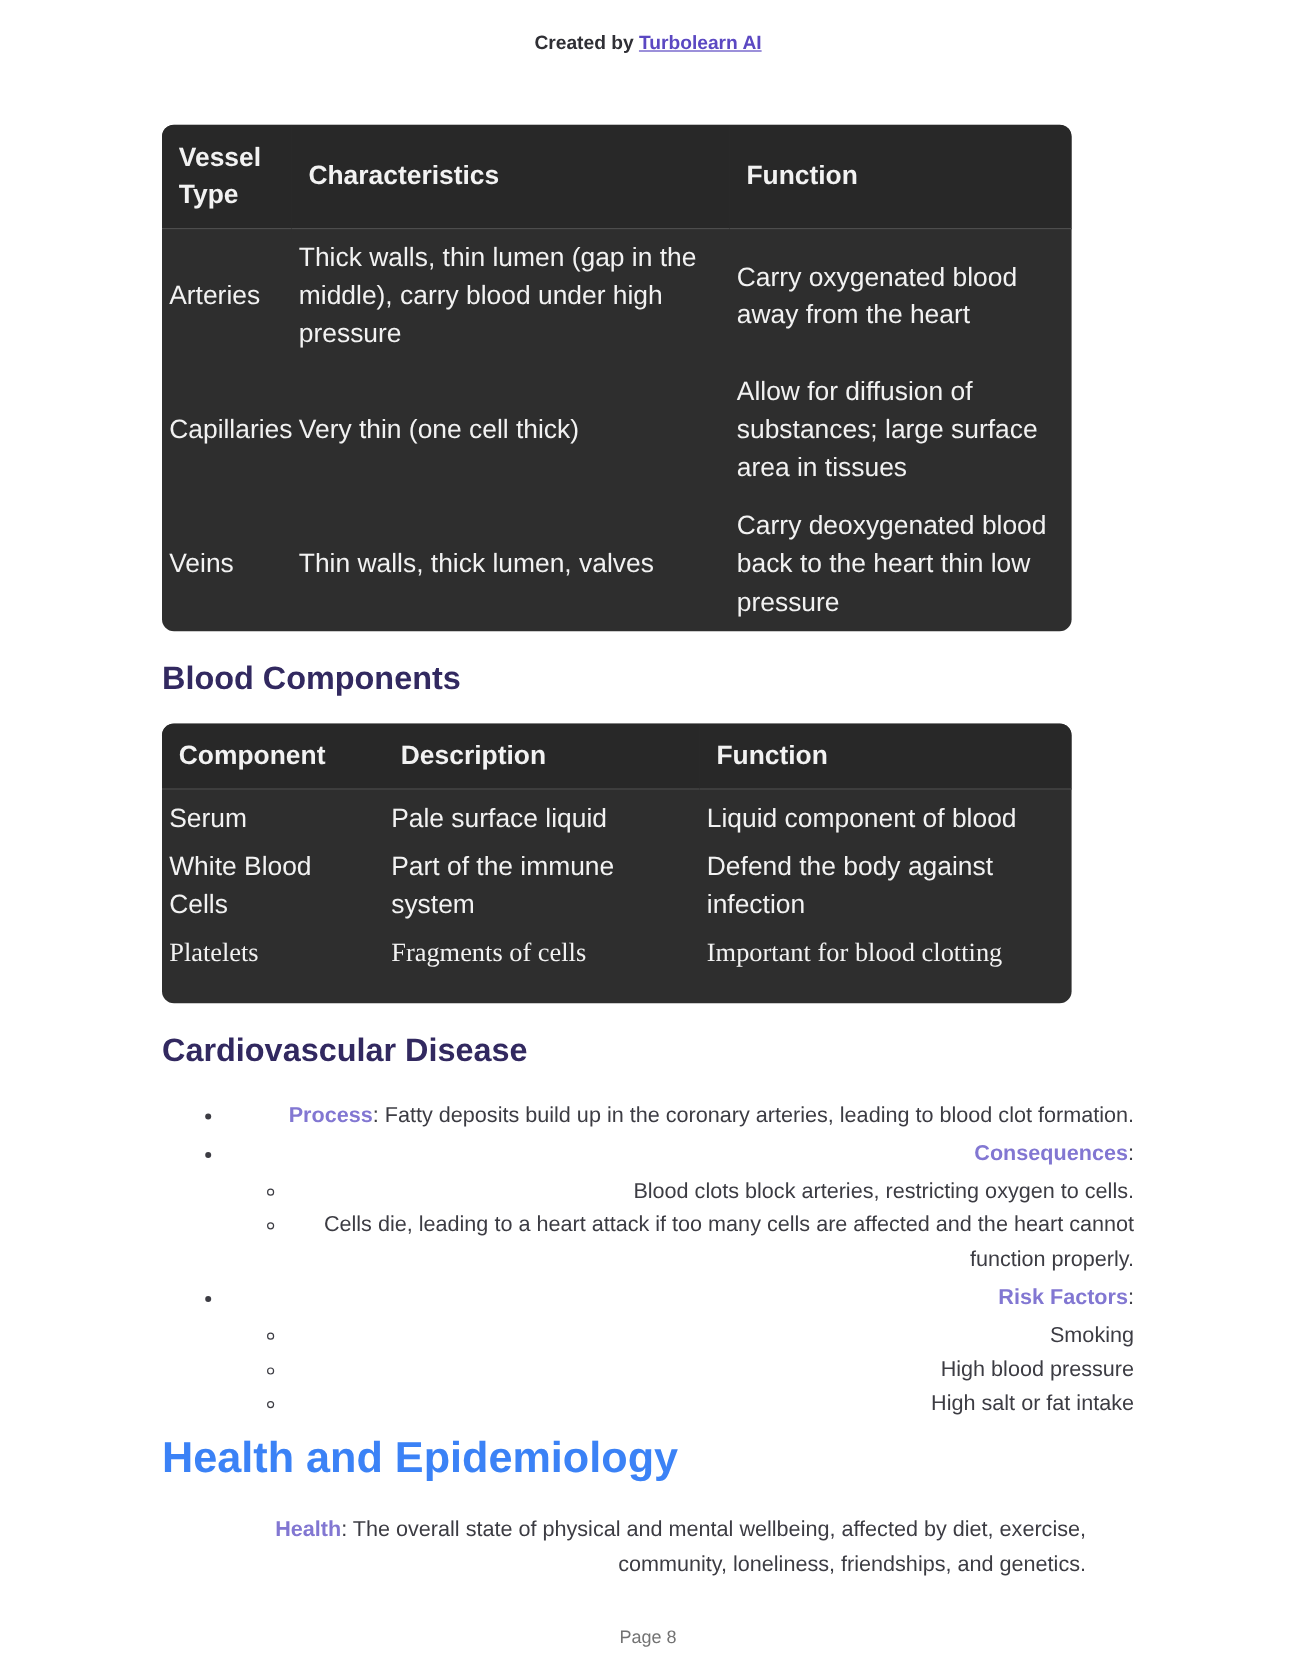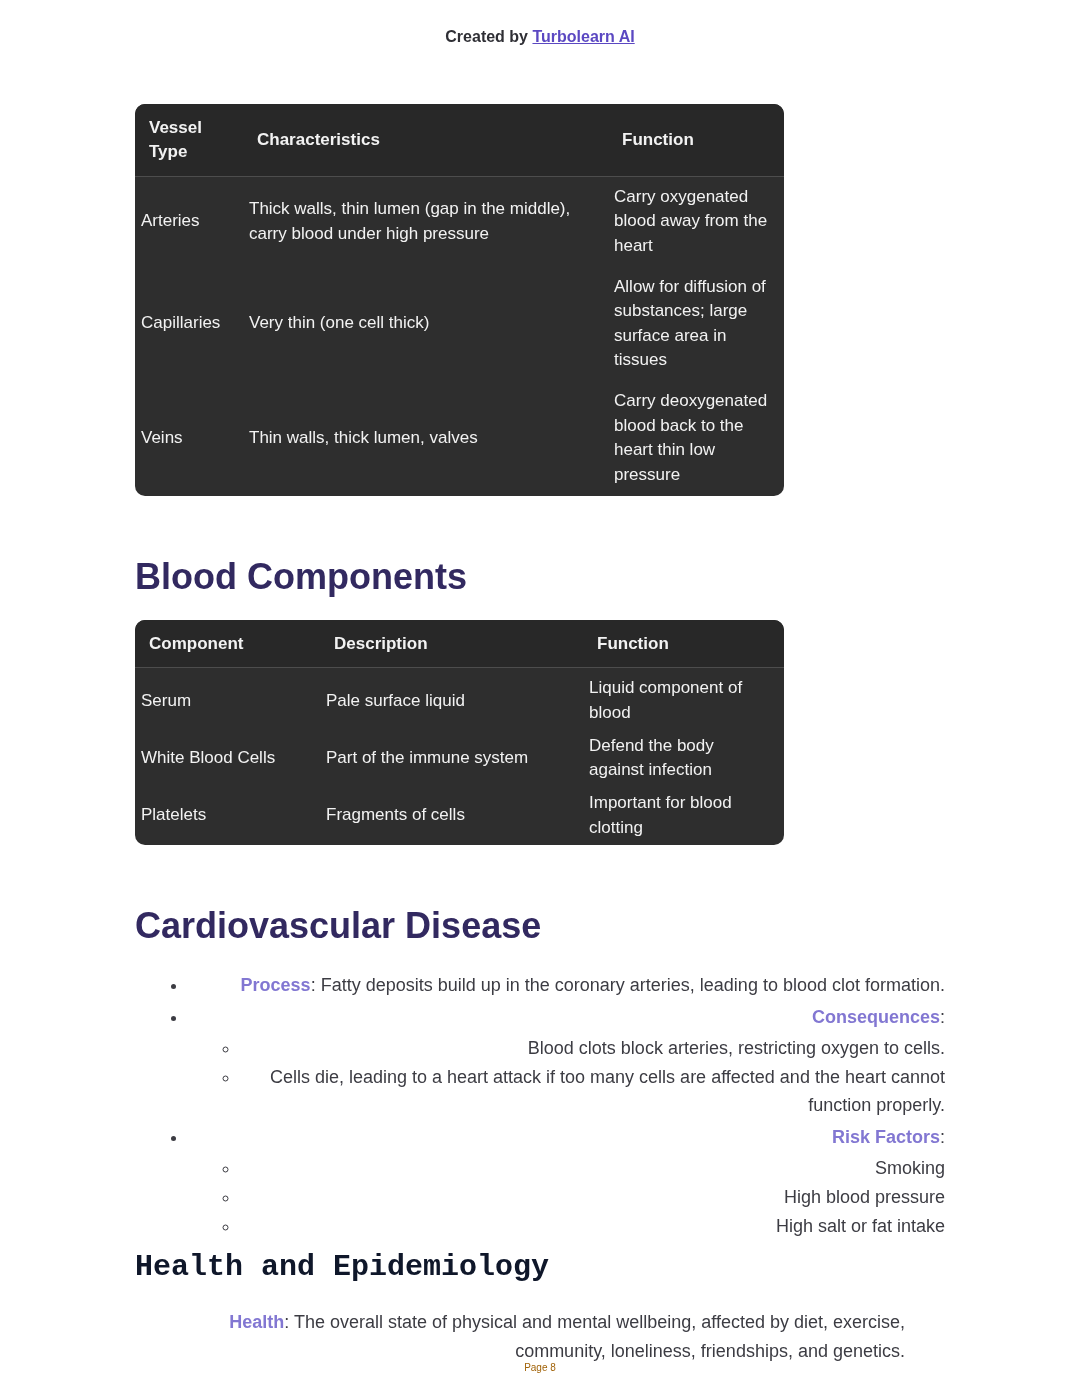--- a/index.html
+++ b/index.html
@@ -23,62 +23,61 @@
   }
   .brand-link {
     color: #5b48c2;
     text-decoration: underline;
     font-weight: 700;
     cursor: pointer;
   }
 
   
   table.dark-table {
-    width: 649px;
+    width: 758px;
     border-collapse: separate;
     border-spacing: 0;
     background: #2e2e2e;
     color: #f2f2f2;
     border-radius: 10px;
     overflow: hidden;
-    font-size: 17px;
+    font-size: 22px;
     table-layout: fixed;
   }
   table.vessel { margin-top: 58px; }
   .dark-table th {
     background: #282828;
     text-align: left;
     font-weight: 700;
     padding: 12px 14px;
     vertical-align: middle;
     line-height: 1.4;
     border-bottom: 1px solid #4d4d4d;
   }
   .dark-table td {
     padding: 8px 14px 8px 6px;
     vertical-align: middle;
     line-height: 1.45;
   }
   table.compact td { padding-top: 4px; padding-bottom: 4px; }
   table.compact tbody tr:first-child td { padding-top: 8px; }
-  table.compact tbody tr:last-child td { padding-bottom: 5px; }
+  table.compact tbody tr:last-child td { padding-bottom: 26px; font-family: Liberation Serif, serif; }
 
   
   h2.section-title {
     color: #322960;
+    font-size: 27px;
+    font-weight: 700;
+    margin: 24px 0 22px 0;
+  }
+  h1.big-title {
+    color: #3b82f6;
     font-size: 36px;
     font-weight: 700;
-    margin: 60px 0 22px 0;
-  }
-  h1.big-title {
-    color: #0f172a;
-    font-size: 30px;
-    font-weight: 700;
     margin: 10px 0 24px 0;
-    font-family: Liberation Mono, monospace;
   }
 
   
   ul.bullets {
     font-size: 18px;
     line-height: 1.6;
     color: #3c3c43;
     padding-left: 53px;
     margin-top: 24px;
     list-style-type: disc;
@@ -102,22 +101,22 @@
     text-align: right;
   }
 
   
   .page-footer {
     position: absolute;
     bottom: 24px;
     left: 0;
     width: 100%;
     text-align: center;
-    font-size: 10px;
-    color: #a16207;
+    font-size: 15px;
+    color: #737373;
   }
 </style>
 </head>
 <body>
 
 <div class="page">
 
   <div class="top-header">
     <span>Created by </span><a class="brand-link">Turbolearn AI</a>
   </div>

